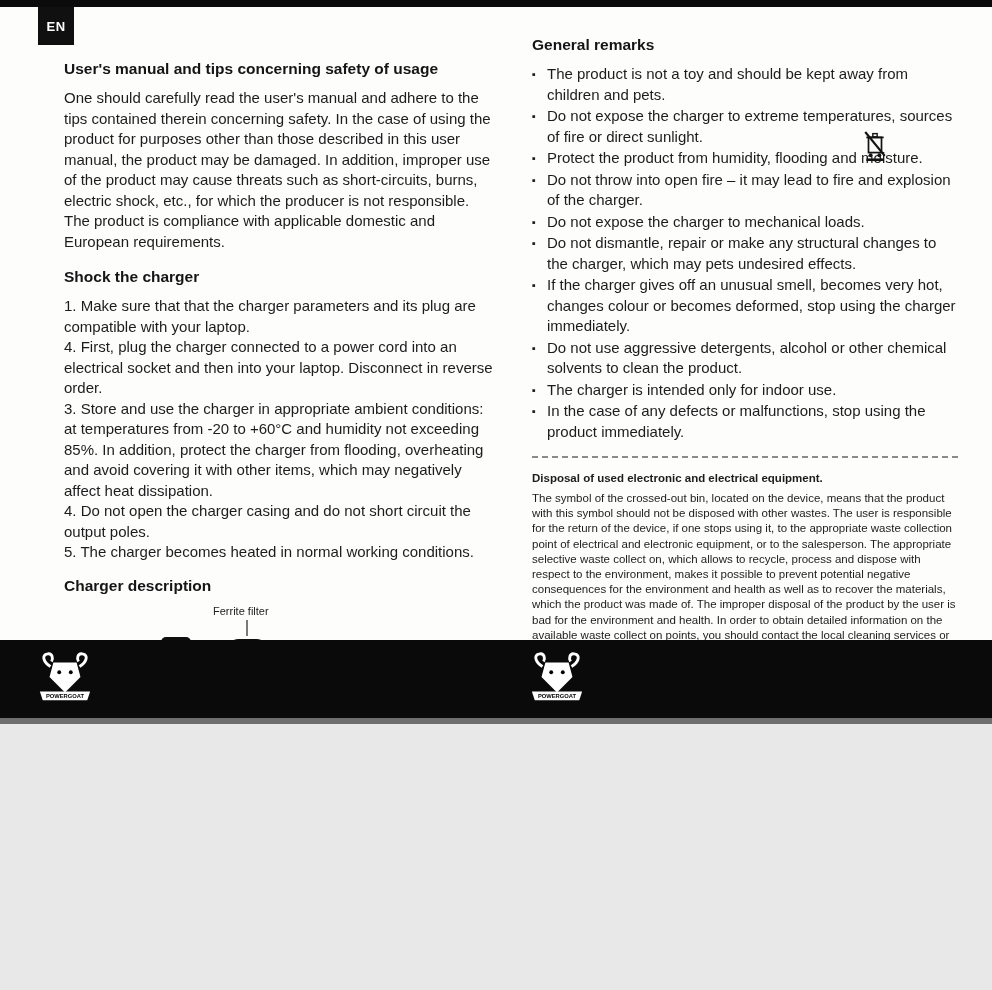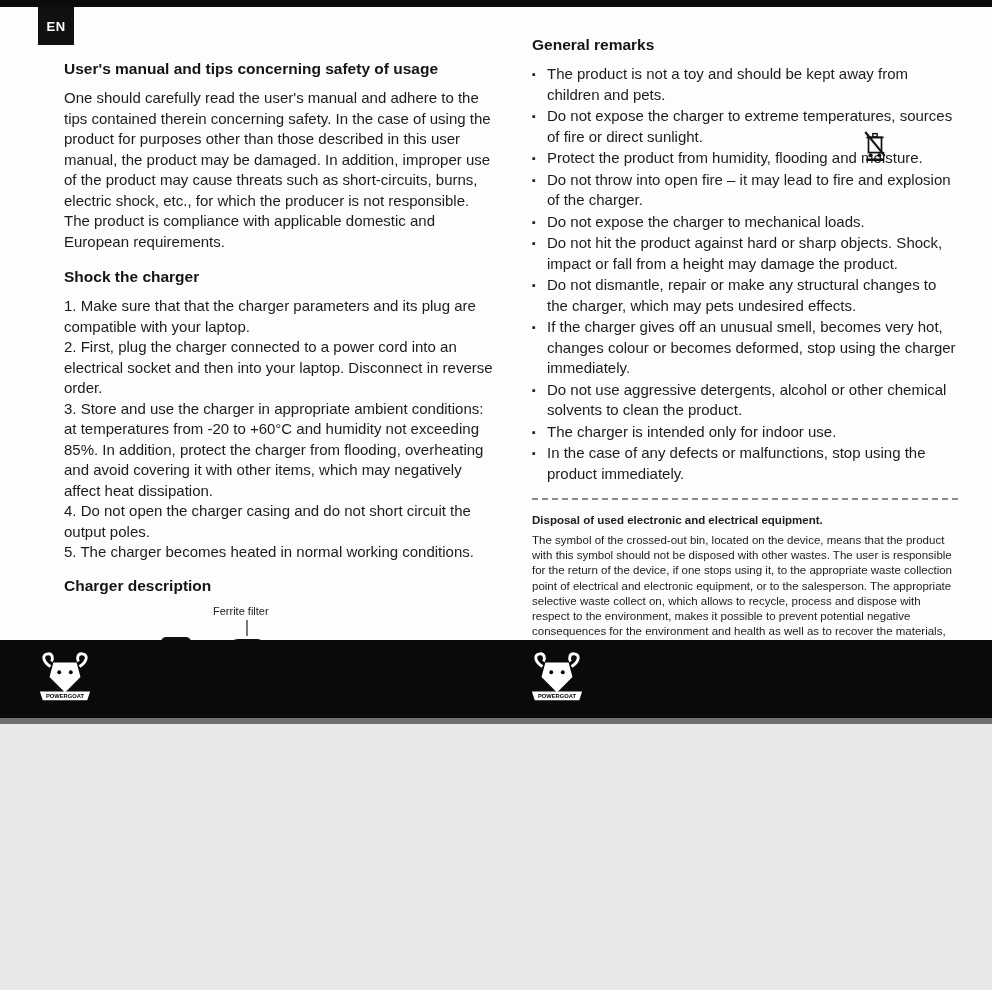--- a/index.html
+++ b/index.html
@@ -75,21 +75,21 @@
   <div class="top-bar"></div>
   <div class="lang-badge">EN</div>
 
   <div class="col left-col">
     <h2 class="sec">User's manual and tips concerning safety of usage</h2>
     <p class="body">One should carefully read the user's manual and adhere to the tips contained therein concerning safety. In the case of using the product for purposes other than those described in this user manual, the product may be damaged. In addition, improper use of the product may cause threats such as short-circuits, burns, electric shock, etc., for which the producer is not responsible. The product is compliance with applicable domestic and European requirements.</p>
 
     <h2 class="sec">Shock the charger</h2>
     <ol class="steps">
         <li>1. Make sure that that the charger parameters and its plug are compatible with your laptop.</li>
-        <li>2. First, plug the charger connected to a power cord into an electrical socket and then into your laptop. Disconnect in reverse order.</li>
+        <li>4. First, plug the charger connected to a power cord into an electrical socket and then into your laptop. Disconnect in reverse order.</li>
         <li>3. Store and use the charger in appropriate ambient conditions: at temperatures from -20 to +60°C and humidity not exceeding 85%. In addition, protect the charger from flooding, overheating and avoid covering it with other items, which may negatively affect heat dissipation.</li>
         <li>4. Do not open the charger casing and do not short circuit the output poles.</li>
         <li>5. The charger becomes heated in normal working conditions.</li>
       </ol>
 
     <h2 class="sec">Charger description</h2>
 
     <div class="diagram">
       <span class="dg-label lbl-ferrite">Ferrite filter</span>
       <span class="dg-label lbl-plug">Plug</span>
@@ -122,21 +122,20 @@
   </div>
 
   <div class="col right-col">
     <h2 class="sec">General remarks</h2>
     <ul class="bullets">
         <li>The product is not a toy and should be kept away from children and pets.</li>
         <li>Do not expose the charger to extreme temperatures, sources of fire or direct sunlight.</li>
         <li>Protect the product from humidity, flooding and moisture.</li>
         <li>Do not throw into open fire – it may lead to fire and explosion of the charger.</li>
         <li>Do not expose the charger to mechanical loads.</li>
-        <li>Do not hit the product against hard or sharp objects. Shock, impact or fall from a height may damage the product.</li>
         <li>Do not dismantle, repair or make any structural changes to the charger, which may pets undesired effects.</li>
         <li>If the charger gives off an unusual smell, becomes very hot, changes colour or becomes deformed, stop using the charger immediately.</li>
         <li>Do not use aggressive detergents, alcohol or other chemical solvents to clean the product.</li>
         <li>The charger is intended only for indoor use.</li>
         <li>In the case of any defects or malfunctions, stop using the product immediately.</li>
       </ul>
 
     <hr class="divider">
 
     <div class="disposal-head">Disposal of used electronic and electrical equipment.</div>

